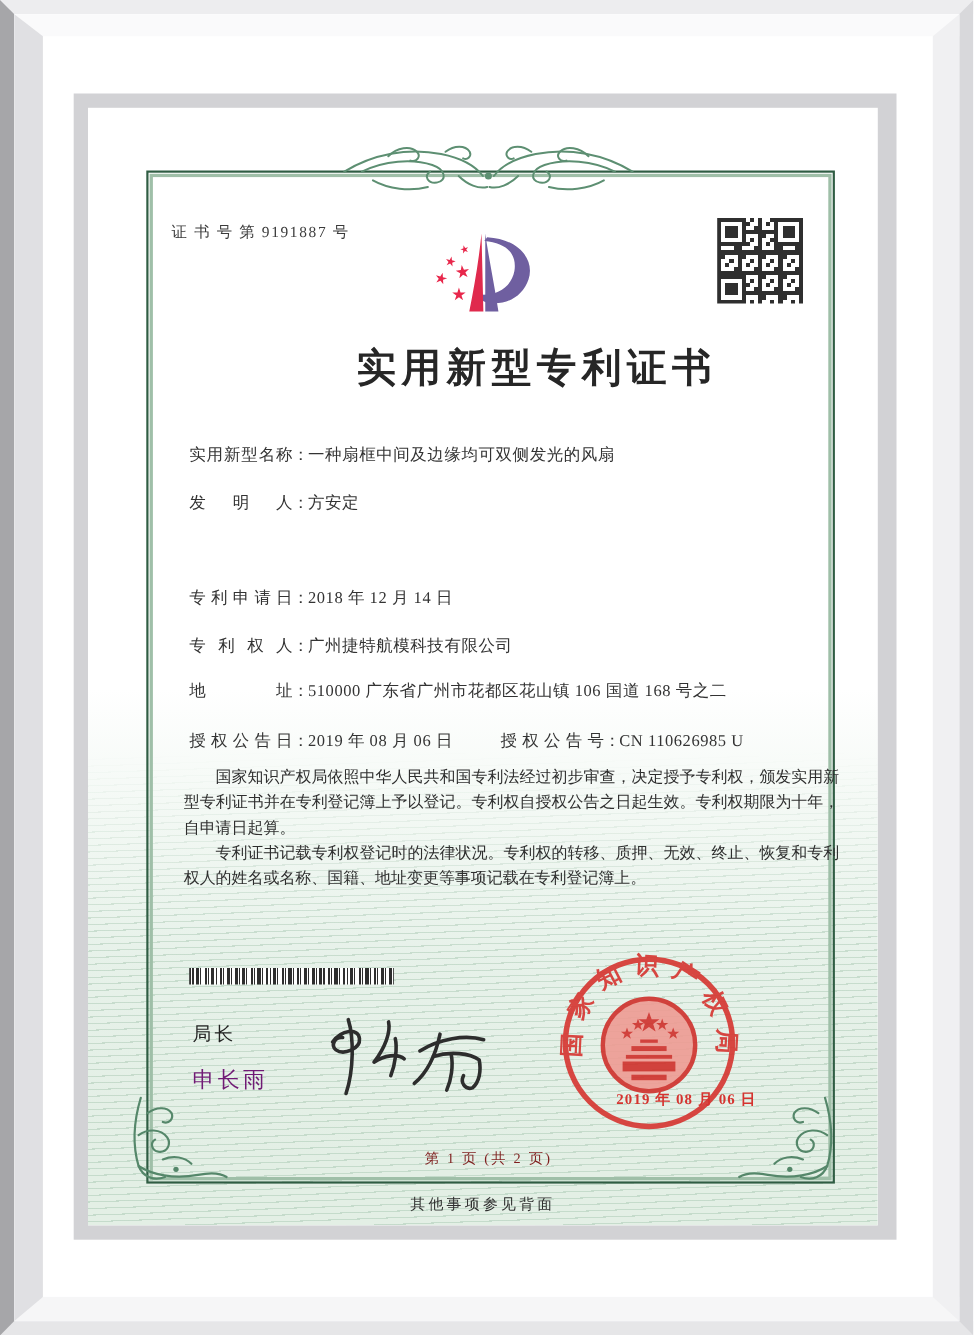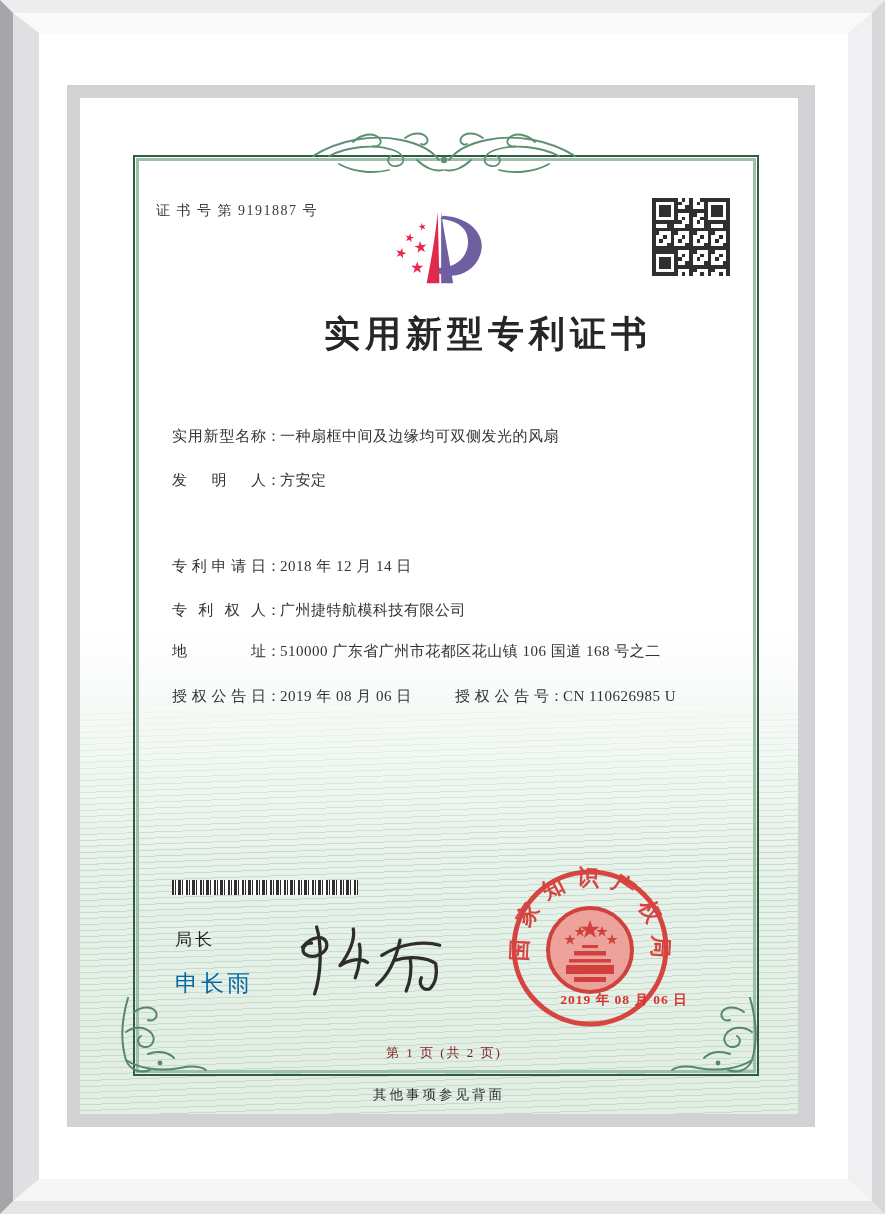--- a/index.html
+++ b/index.html
@@ -20,31 +20,31 @@
      -webkit-mask-image:linear-gradient(180deg,transparent,#000 38%);
      mask-image:linear-gradient(180deg,transparent,#000 38%);}
   .abs{position:absolute;z-index:2;}
   
   .gborder{position:absolute;left:53px;top:57px;width:622px;height:917px;border:2px solid #2f5d43;z-index:1;}
   .gborder-inner{position:absolute;inset:1px;border:3px solid #9fbfa8;}
   .cert-no{left:76px;top:104px;font-size:14px;letter-spacing:1.5px;color:#3a3a3a;}
   .title{left:0;top:212px;width:816px;text-align:center;font-size:36px;letter-spacing:5px;
          font-weight:600;color:#262626;}
   .row{left:92px;width:566px;font-size:15px;color:#333;white-space:nowrap;}
-  .flabel{display:inline-block;width:94px;text-align:justify;text-align-last:justify;vertical-align:bottom;margin-top:23px;}
+  .flabel{display:inline-block;width:94px;text-align:justify;text-align-last:justify;vertical-align:bottom;}
   .colon{display:inline-block;width:14px;}
   .fvalue{letter-spacing:.5px;}
   .row7b{position:absolute;left:283px;top:0;white-space:nowrap;}
   .paras{left:87px;top:598px;width:596px;font-size:14.5px;line-height:23px;text-align:justify;color:#2e2e2e;}
   .paras p{margin:0;text-indent:2em;}
   .barcode{left:92px;top:782px;width:186px;height:15px;
      background:repeating-linear-gradient(90deg,#2e2e2e 0 2px,#fff 2px 3px,#2e2e2e 3px 4px,#fff 4px 6px,
         #2e2e2e 6px 9px,#fff 9px 10px,#2e2e2e 10px 11px,#fff 11px 14px);}
   .director-title{left:95px;top:830px;font-size:17px;letter-spacing:3px;color:#222;}
-  .director-name{left:95px;top:870px;font-size:23px;letter-spacing:3px;color:#0369a1;}
+  .director-name{left:95px;top:870px;font-size:20px;letter-spacing:3px;color:#701a75;}
   .signature{left:200px;top:818px;width:178px;height:88px;}
   .seal{left:428px;top:768px;width:164px;height:164px;}
   .seal-date{left:448px;top:893px;width:192px;text-align:center;font-size:13.5px;color:#d5332f;
              letter-spacing:1px;font-weight:600;}
   .page-num{left:53px;top:946px;width:622px;text-align:center;font-size:13px;letter-spacing:2px;color:#7f1d1d;}
   .back-note{left:0;top:988px;width:718px;text-align:center;font-size:13.5px;letter-spacing:3px;color:#2e2e2e;}
   .logo{left:306px;top:104px;width:112px;height:94px;}
   .qr{left:572px;top:100px;width:78px;height:78px;}
   .orn-top{left:229px;top:28px;width:270px;height:58px;z-index:2;}
   .orn-bl{left:34px;top:894px;width:96px;height:86px;z-index:2;}
@@ -313,20 +313,24 @@
     <div class="abs row" style="top:521px">
       <span class="flabel">地址</span><span class="colon">：</span><span class="fvalue">510000 广东省广州市花都区花山镇 106 国道 168 号之二</span>
     </div>
     <div class="abs row" style="top:566px">
       <span class="flabel">授权公告日</span><span class="colon">：</span><span class="fvalue">2019 年 08 月 06 日</span>
       <span class="row7b">
         <span class="flabel">授权公告号</span><span class="colon">：</span><span class="fvalue">CN 110626985 U</span>
       </span>
     </div>
 
+    <div class="abs paras">
+      <p>国家知识产权局依照中华人民共和国专利法经过初步审查，决定授予专利权，颁发实用新型专利证书并在专利登记簿上予以登记。专利权自授权公告之日起生效。专利权期限为十年，自申请日起算。</p>
+      <p>专利证书记载专利权登记时的法律状况。专利权的转移、质押、无效、终止、恢复和专利权人的姓名或名称、国籍、地址变更等事项记载在专利登记簿上。</p>
+    </div>
 
     <div class="abs barcode"></div>
     <div class="abs director-title">局长</div>
     <div class="abs director-name">申长雨</div>
 
     <svg class="abs signature" viewBox="0 0 175 85">
       <g stroke="#2d2d2d" stroke-width="3.2" fill="none" stroke-linecap="round" stroke-linejoin="round">
         <path d="M22,30 C30,19 45,17 46,27 C47,36 32,42 25,37 C20,33 24,25 31,26"></path>
         <path d="M36,10 C41,26 41,55 34,76"></path>
         <path d="M72,12 C74,21 69,35 59,48 C68,42 80,40 86,45"></path>

